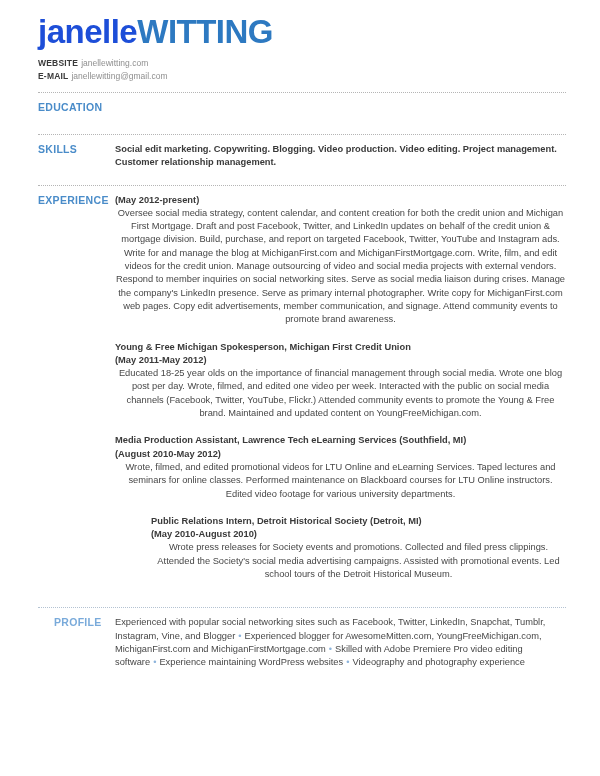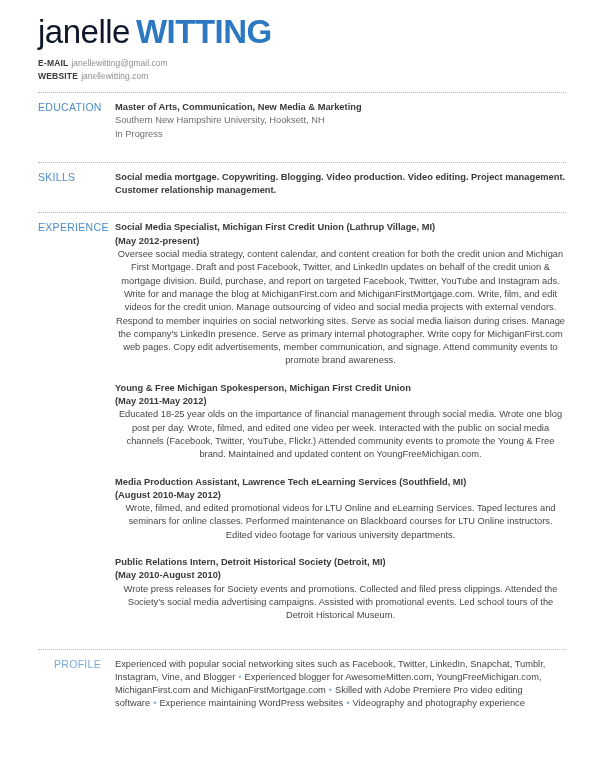--- a/index.html
+++ b/index.html
@@ -9,108 +9,102 @@
     min-height: 776px;
     background: #ffffff;
     font-family: "Liberation Sans", sans-serif;
     color: #454545;
     padding: 0 34px 20px 38px;
   }
 
   
   .header { padding: 13px 0 10px 0; }
   .name { font-size: 33px; line-height: 38px; letter-spacing: -0.5px; }
-  .name .first { color: #0f172a; font-weight: 400; }
-  .name .last  { color: #2d79c1; font-weight: 700; margin-left: 6px; }
+  .name .first { color: #1d4ed8; font-weight: 700; }
+  .name .last  { color: #2d79c1; font-weight: 700; }
   .contact { margin-top: 6px; }
   .contact-row { font-size: 8.5px; line-height: 12.5px; }
   .contact-label { font-weight: 700; color: #3a3a3a; letter-spacing: 0.2px; }
   .contact-value { color: #8f8f8f; margin-left: 3px; }
 
   
   .section {
     display: grid;
     grid-template-columns: 77px 1fr;
     border-top: 1px dotted #b5b5b5;
   }
   .section-label {
     color: #4a8cc9;
     font-size: 10.5px;
-    font-weight: 400;
+    font-weight: 700;
     letter-spacing: 0.3px;
     padding-top: 8px;
   }
   .section-content { padding-top: 8px; font-size: 9.3px; line-height: 13.3px; }
 
   .sec-education { padding-bottom: 21px; }
   .sec-skills    { padding-bottom: 15px; }
   .sec-experience{ padding-bottom: 26px; }
   .sec-profile   { border-top-color: #b3c2d2; padding-bottom: 18px; }
   .sec-profile .section-label { color: #79aada; padding-left: 16px; }
 
   
   .degree-title  { font-weight: 700; color: #3a3a3a; }
   .degree-school, .degree-status { color: #6e6e6e; }
 
   
   .skills-text { font-weight: 700; color: #3a3a3a; }
 
   
   .job { margin-bottom: 14px; }
-  .job:last-child { margin-bottom: 0; }
+  .job:last-child { margin-bottom: 0; margin-left: 36px; }
   .job-title, .job-dates { font-weight: 700; color: #3a3a3a; }
   .job-desc { color: #474747; text-align: center; }
 
   
   .profile-text { color: #474747; }
   .bullet { color: #8db4dc; margin: 0 3px; }
 </style>
 </head>
 <body>
 
 <div class="page">
 
   <div class="header">
     <div class="name">
       <span class="first">janelle</span><span class="last">WITTING</span>
     </div>
     <div class="contact">
       <div class="contact-row">
-        <span class="contact-label">E-MAIL</span><span class="contact-value">janellewitting@gmail.com</span>
+        <span class="contact-label">WEBSITE</span><span class="contact-value">janellewitting.com</span>
       </div>
       <div class="contact-row">
-        <span class="contact-label">WEBSITE</span><span class="contact-value">janellewitting.com</span>
+        <span class="contact-label">E-MAIL</span><span class="contact-value">janellewitting@gmail.com</span>
       </div>
     </div>
   </div>
 
   <div class="section sec-education">
     <div class="section-label">EDUCATION</div>
     <div class="section-content">
-      <div class="degree">
-        <div class="degree-title">Master of Arts, Communication, New Media &amp; Marketing</div>
-        <div class="degree-school">Southern New Hampshire University, Hooksett, NH</div>
-        <div class="degree-status">In Progress</div>
-      </div>
     </div>
   </div>
 
   <div class="section sec-skills">
     <div class="section-label">SKILLS</div>
     <div class="section-content">
-      <div class="skills-text">Social media mortgage. Copywriting. Blogging. Video production. Video editing. Project management. Customer relationship management.</div>
+      <div class="skills-text">Social edit marketing. Copywriting. Blogging. Video production. Video editing. Project management. Customer relationship management.</div>
     </div>
   </div>
 
   <div class="section sec-experience">
     <div class="section-label">EXPERIENCE</div>
     <div class="section-content">
 
       <div class="job">
-        <div class="job-title">Social Media Specialist, Michigan First Credit Union (Lathrup Village, MI)</div>
         <div class="job-dates">(May 2012-present)</div>
         <div class="job-desc">Oversee social media strategy, content calendar, and content creation for both the credit union and Michigan First Mortgage. Draft and post Facebook, Twitter, and LinkedIn updates on behalf of the credit union &amp; mortgage division. Build, purchase, and report on targeted Facebook, Twitter, YouTube and Instagram ads. Write for and manage the blog at MichiganFirst.com and MichiganFirstMortgage.com. Write, film, and edit videos for the credit union. Manage outsourcing of video and social media projects with external vendors. Respond to member inquiries on social networking sites.  Serve as social media liaison during crises. Manage the company's LinkedIn presence. Serve as primary internal photographer. Write copy for MichiganFirst.com web pages. Copy edit advertisements, member communication, and signage. Attend community events to promote brand awareness.</div>
       </div>
 
       <div class="job">
         <div class="job-title">Young &amp; Free Michigan Spokesperson, Michigan First Credit Union</div>
         <div class="job-dates">(May 2011-May 2012)</div>
         <div class="job-desc">Educated 18-25 year olds on the importance of financial management through social media. Wrote one blog post per day. Wrote, filmed, and edited one video per week. Interacted with the public on social media channels (Facebook, Twitter, YouTube, Flickr.) Attended community events to promote the Young &amp; Free brand. Maintained and updated content on YoungFreeMichigan.com.</div>
       </div>
 

